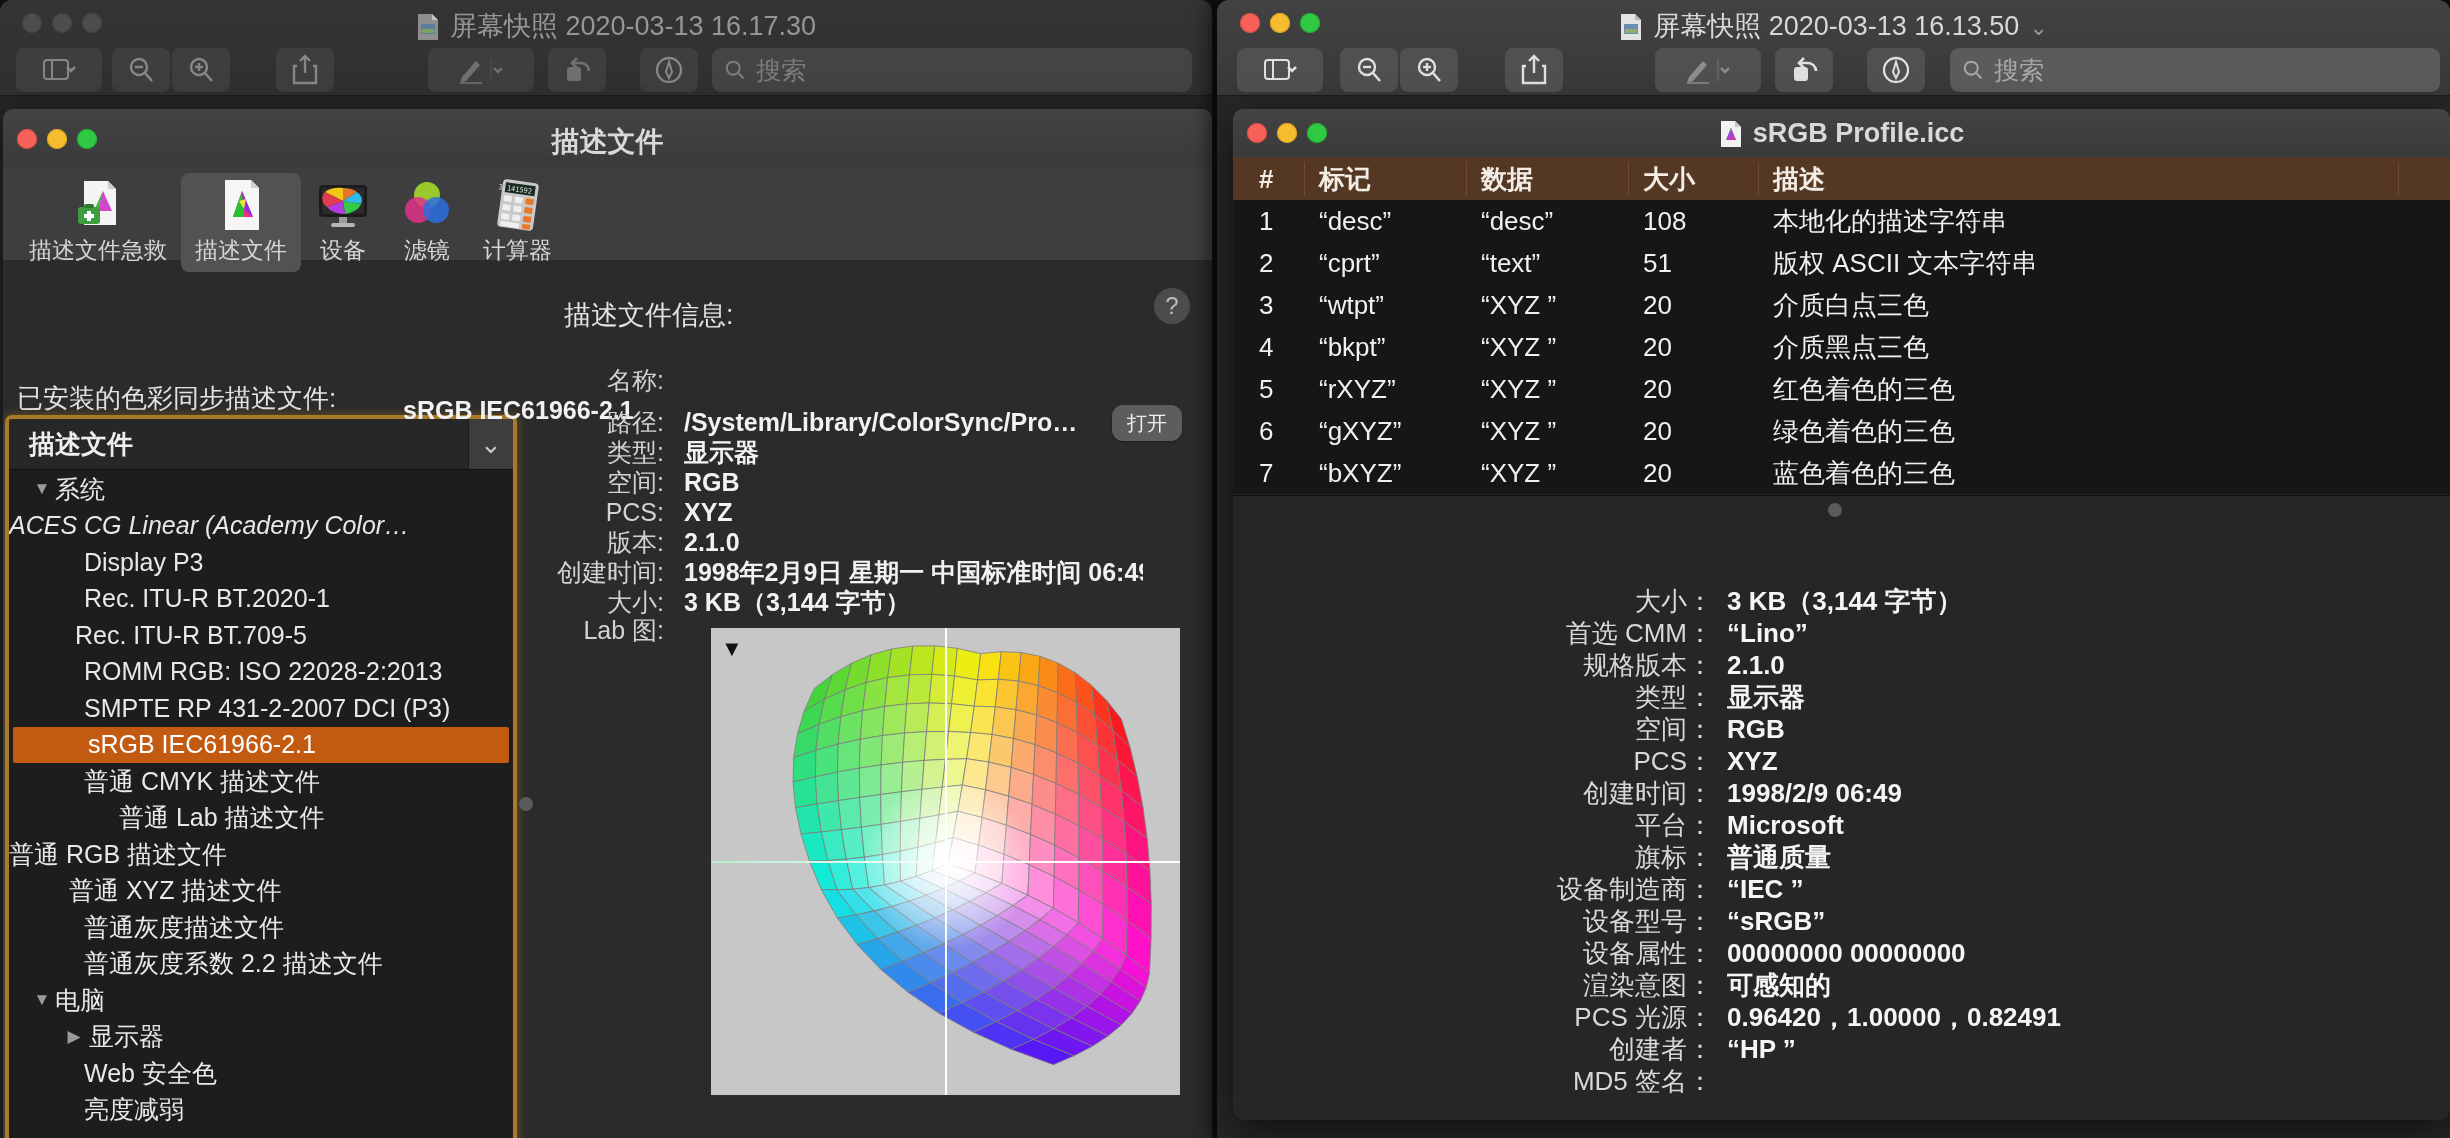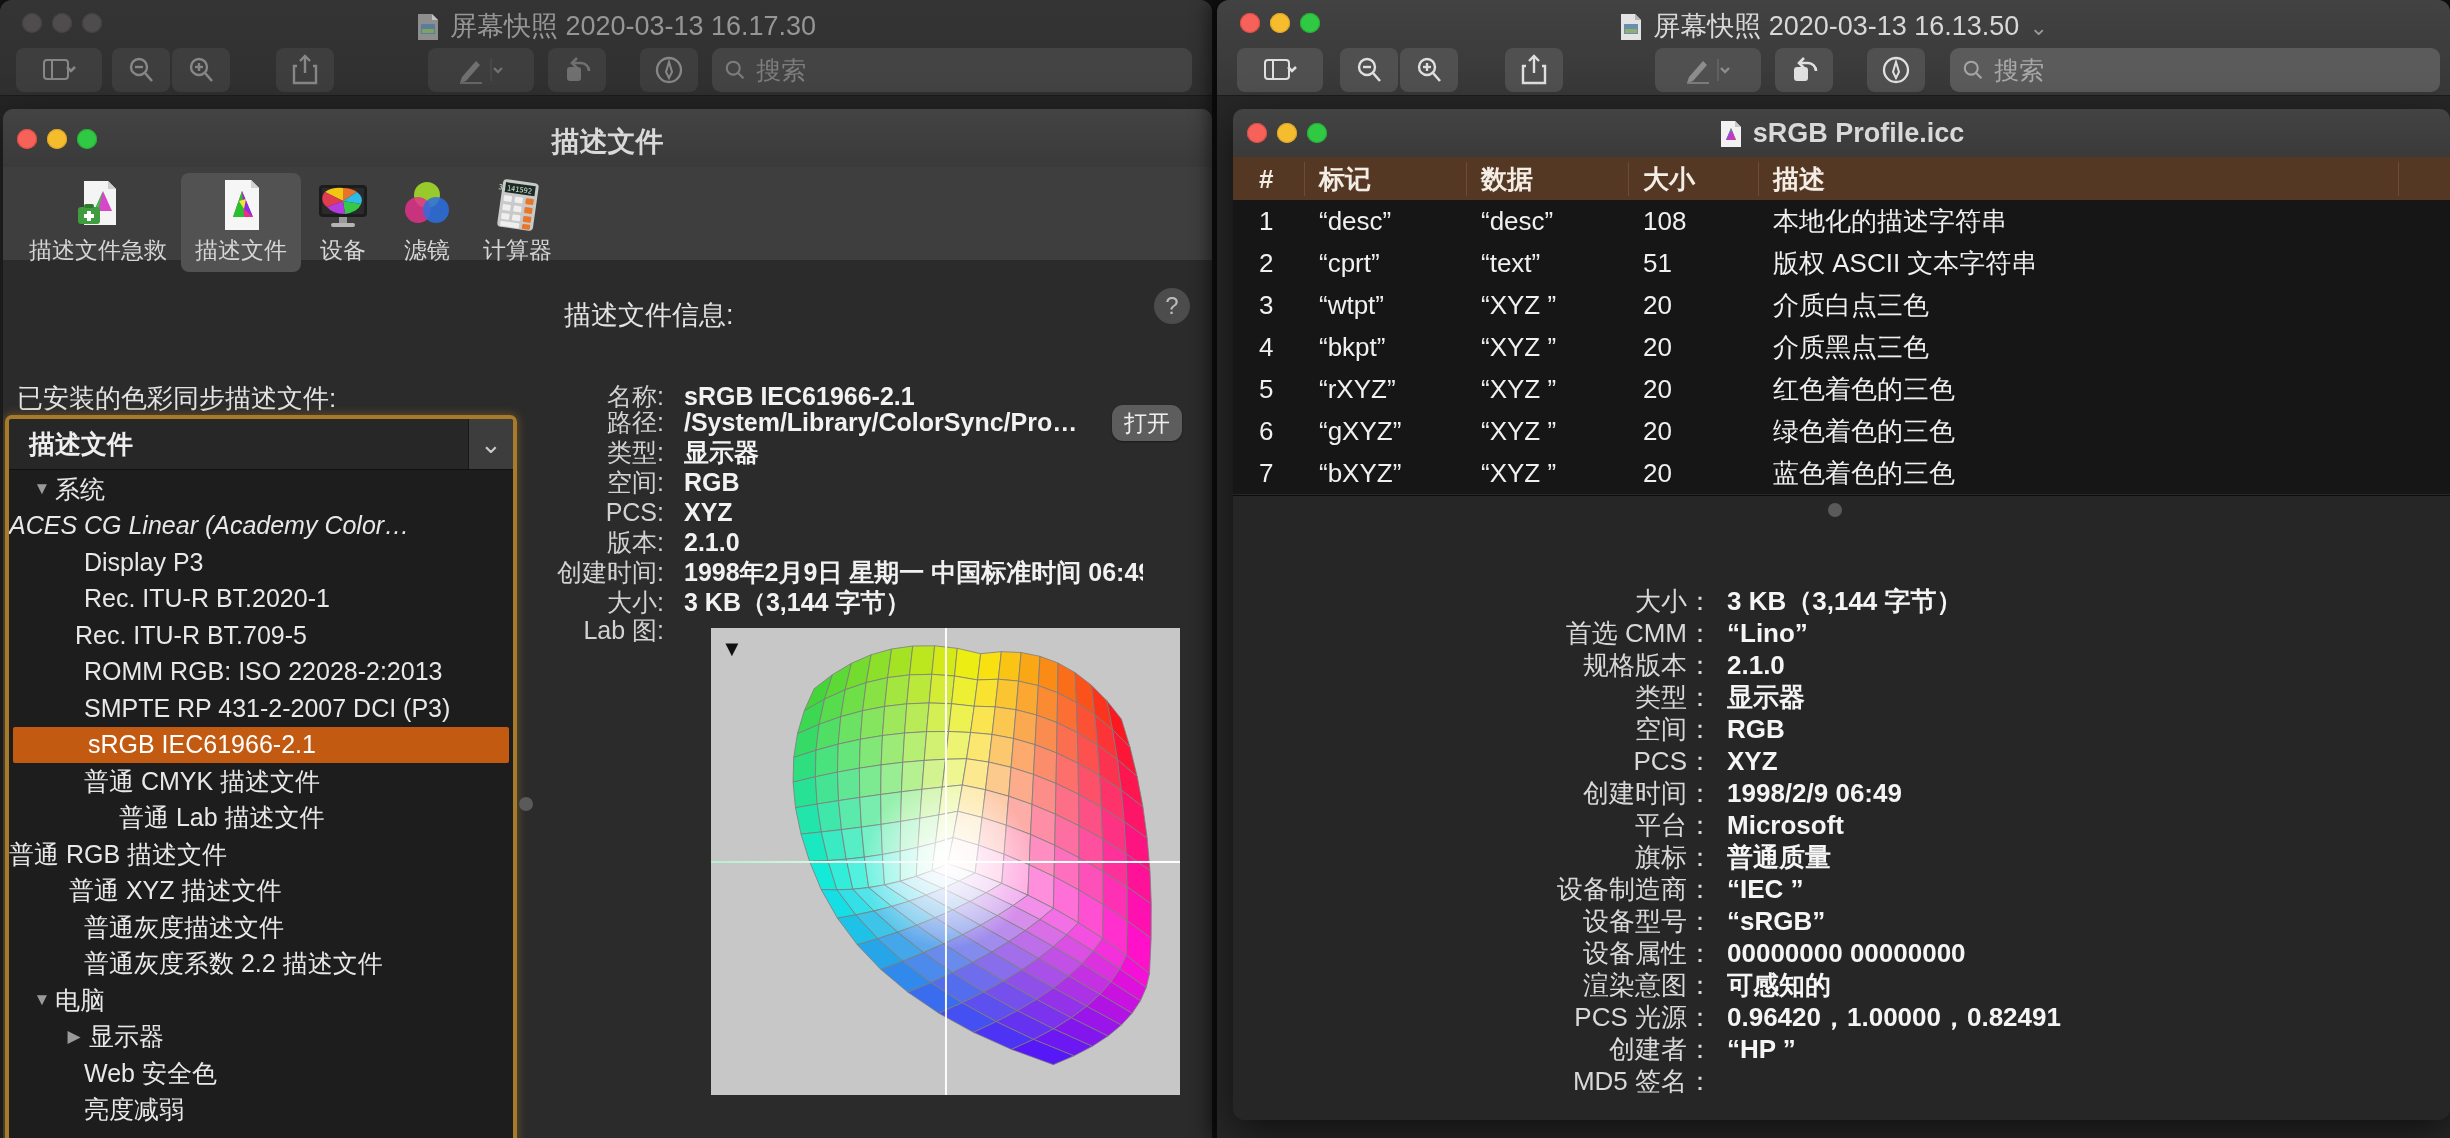--- a/index.html
+++ b/index.html
@@ -65,21 +65,21 @@
   
   .split-dot{position:absolute;width:14px;height:14px;border-radius:50%;background:#5a5a5a;}
   
   #info-heading{position:absolute;left:561px;top:188px;font-size:27px;color:#e3e3e3;}
   #help-btn{position:absolute;left:1151px;top:179px;width:36px;height:36px;border-radius:50%;background:#4c4c4c;
             color:#bdbdbd;font-size:24px;display:flex;align-items:center;justify-content:center;}
   .inf-row{position:absolute;left:380px;width:760px;display:flex;font-size:25px;line-height:30px;}
   .inf-row .l{width:281px;text-align:right;color:#d2d2d2;flex:none;}
   .inf-row .v{margin-left:20px;font-weight:bold;color:#f2f2f2;white-space:nowrap;overflow:hidden;}
   #open-btn{position:absolute;left:1109px;top:296px;width:70px;height:36px;background:#5d5d5d;border-radius:11px;
-            color:#efefef;font-size:23px;display:flex;align-items:center;justify-content:center;box-shadow:0 1px 2px rgba(0,0,0,.4);}
+            color:#efefef;font-size:20px;display:flex;align-items:center;justify-content:center;box-shadow:0 1px 2px rgba(0,0,0,.4);}
   #lab-label{position:absolute;left:380px;top:505px;width:281px;text-align:right;font-size:25px;color:#d2d2d2;}
   #lab-plot{position:absolute;left:708px;top:519px;width:469px;height:467px;background:#c7c7c7;}
   #lab-disc{position:absolute;left:10px;top:8px;font-size:22px;color:#111;}
   
   #icc-header{position:absolute;left:0;right:0;top:48px;height:43px;background:#553823;display:flex;align-items:center;}
   .hcell{font-size:26px;font-weight:600;color:#f3ede6;box-sizing:border-box;padding-left:14px;border-right:1px solid #6d4c33;height:34px;line-height:34px;flex:none;}
   #icc-table{position:absolute;left:0;right:0;top:91px;height:294px;background:#161616;}
   .trow{height:42px;display:flex;align-items:center;font-size:26px;color:#f0f0f0;}
   .tcell{box-sizing:border-box;padding-left:14px;white-space:nowrap;flex:none;}
   #icc-details{position:absolute;left:0;right:0;top:386px;bottom:0;background:#262626;border-top:1px solid #0d0d0d;}
@@ -329,21 +329,21 @@
               <span>亮度减弱</span>
             </div>
           </div>
       </div>
 
       <div class="split-dot" style="left:516px;top:688px"></div>
 
       <div id="info-heading">描述文件信息:</div>
       <div id="help-btn">?</div>
       <div id="info-fields">
-          <div class="inf-row" style="top: 272px;">
+          <div class="inf-row" style="top: 256px; flex-direction: column;">
             <span class="l">名称:</span>
             <span class="v">sRGB IEC61966-2.1</span>
           </div>
           <div class="inf-row" style="top: 298px;">
             <span class="l">路径:</span>
             <span class="v">/System/Library/ColorSync/Pro…</span>
           </div>
           <div class="inf-row" style="top: 328px;">
             <span class="l">类型:</span>
             <span class="v">显示器</span>

